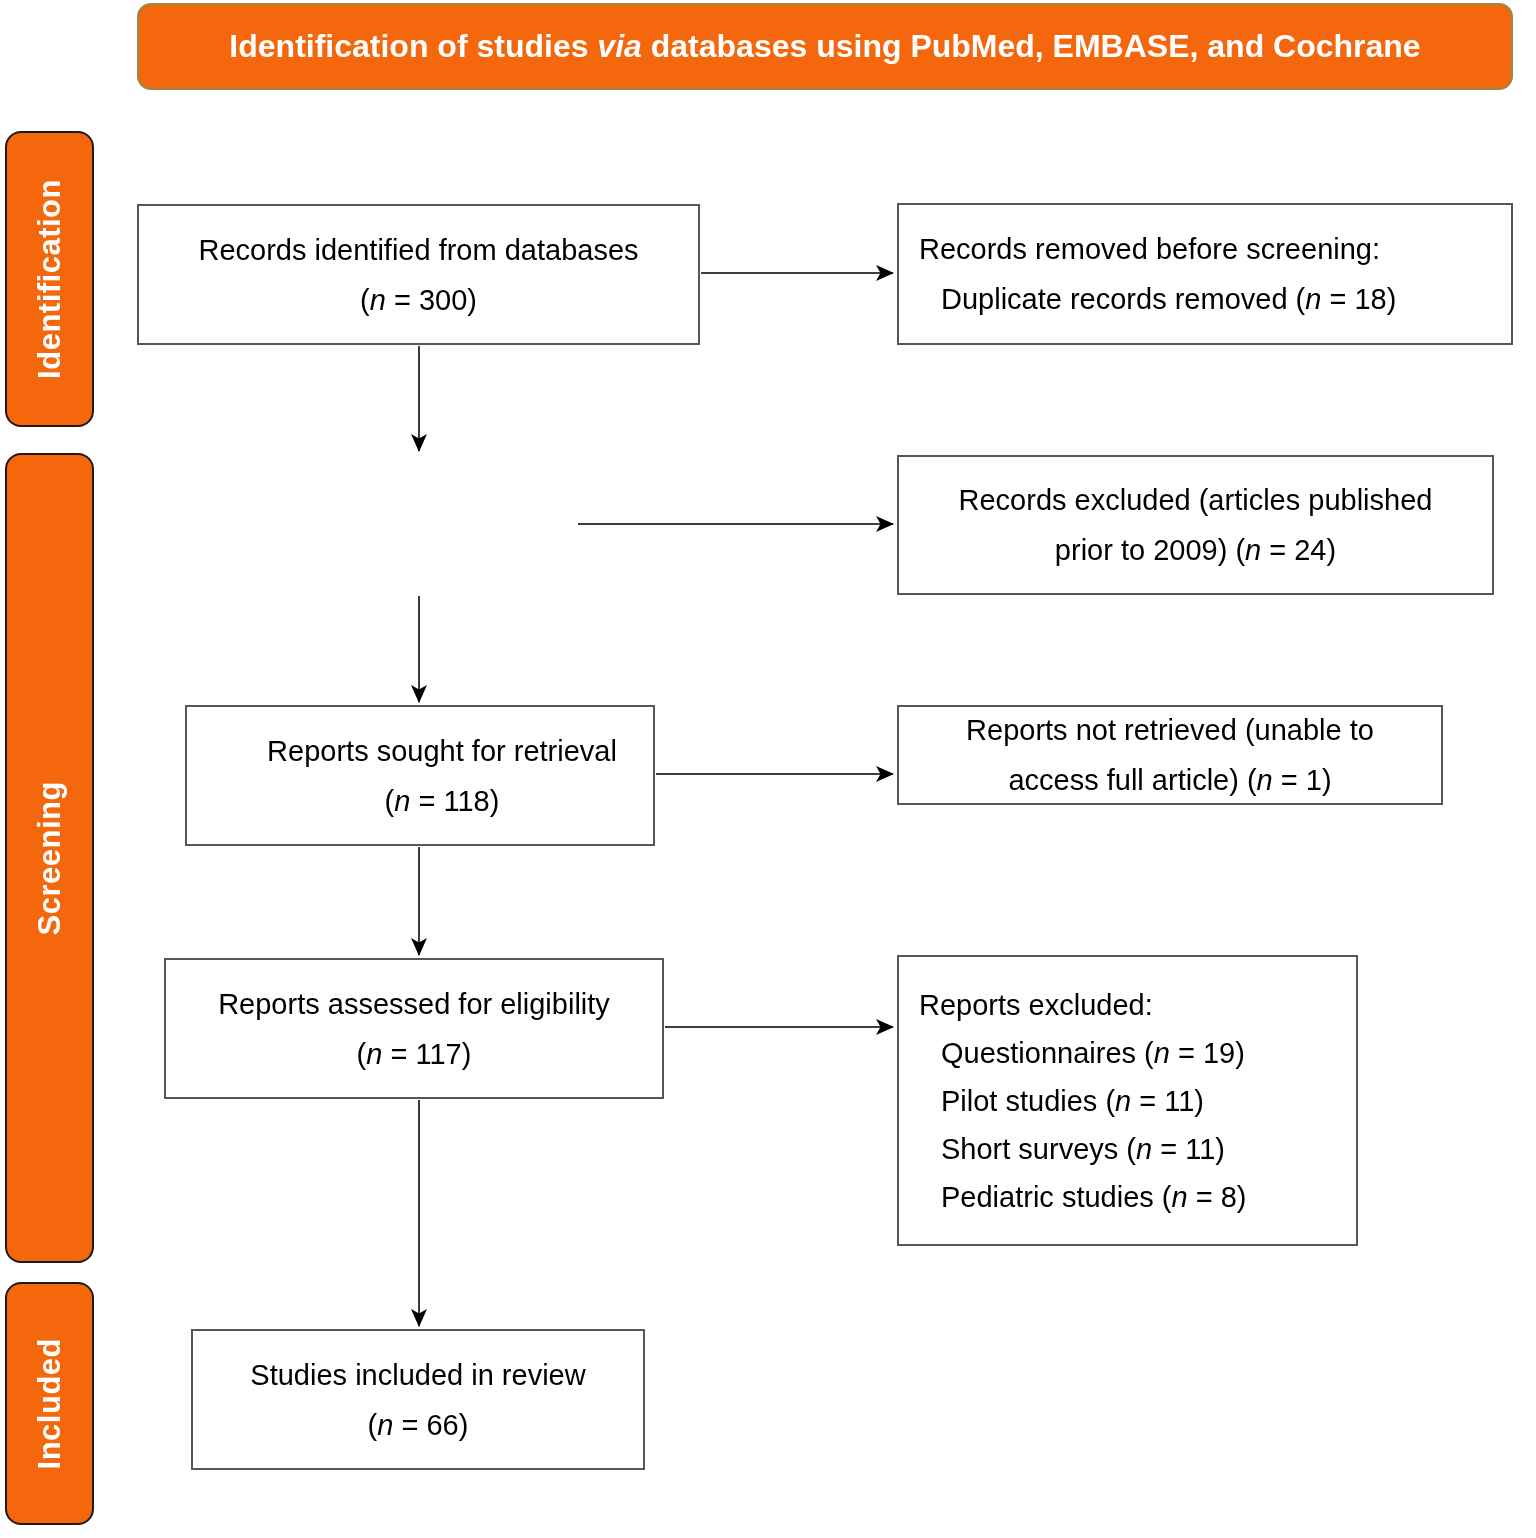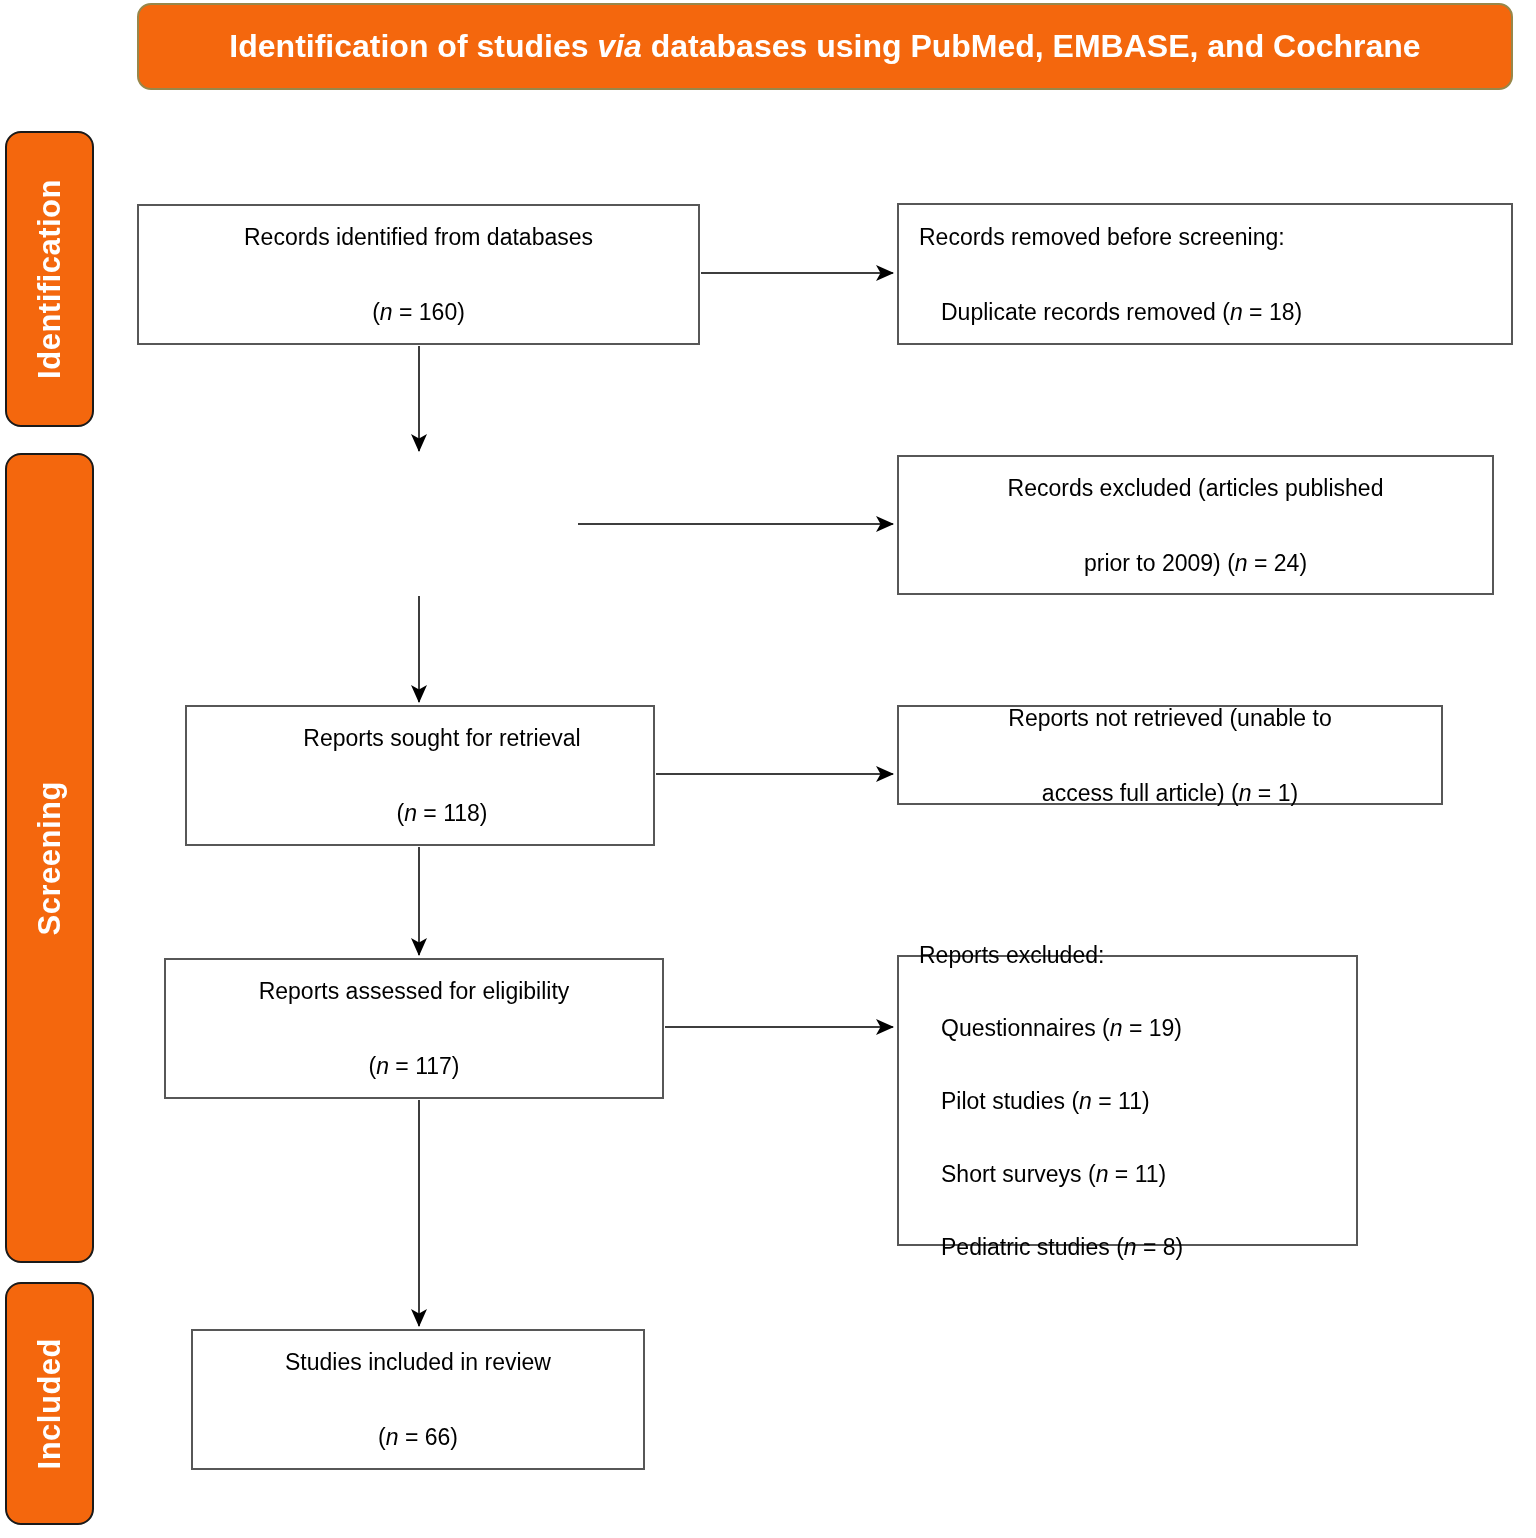--- a/index.html
+++ b/index.html
@@ -21,21 +21,21 @@
     display:flex; align-items:center; justify-content:center;
   }
   .stage span {
     writing-mode:vertical-rl; transform:rotate(180deg);
     color:#ffffff; font-weight:bold; font-size:31px; letter-spacing:0.5px;
   }
   .fbox {
     position:absolute; background:#ffffff;
     border:2px solid #575757; box-sizing:border-box;
     display:flex; flex-direction:column; justify-content:center;
-    font-size:23px; line-height:50px;gap:25px;
+    font-size:29px; line-height:50px;
   }
   .center { align-items:center; text-align:center; }
   .leftal { align-items:flex-start; text-align:left; padding-left:20px; padding-right:8px; }
   .leftal .item { padding-left:22px; }
   .r4 { line-height:48px; }
   i { font-style:italic; }
   svg.arrows { position:absolute; left:0; top:0; pointer-events:none; }
 </style>
 </head>
 <body>
@@ -51,21 +51,21 @@
   </div>
   <div class="stage" style="top: 453px; height: 810px; background-color: rgb(244, 103, 13);">
     <span>Screening</span>
   </div>
   <div class="stage" style="top: 1282px; height: 243px; background-color: rgb(244, 103, 13);">
     <span>Included</span>
   </div>
 
   <div class="fbox center" style="left:137px; top:204px; width:563px; height:141px;">
     <div><span>Records identified from databases</span></div>
-    <div><span>(</span><i>n</i><span> = 160)</span></div>
+    <div><span>(</span><i>n</i><span> = 300)</span></div>
   </div>
 
 
   <div class="fbox center" style="left:185px; top:705px; width:470px; height:141px;padding-left:44px;">
     <div><span>Reports sought for retrieval</span></div>
     <div><span>(</span><i>n</i><span> = 118)</span></div>
   </div>
 
   <div class="fbox center" style="left:164px; top:958px; width:500px; height:141px;">
     <div><span>Reports assessed for eligibility</span></div>

